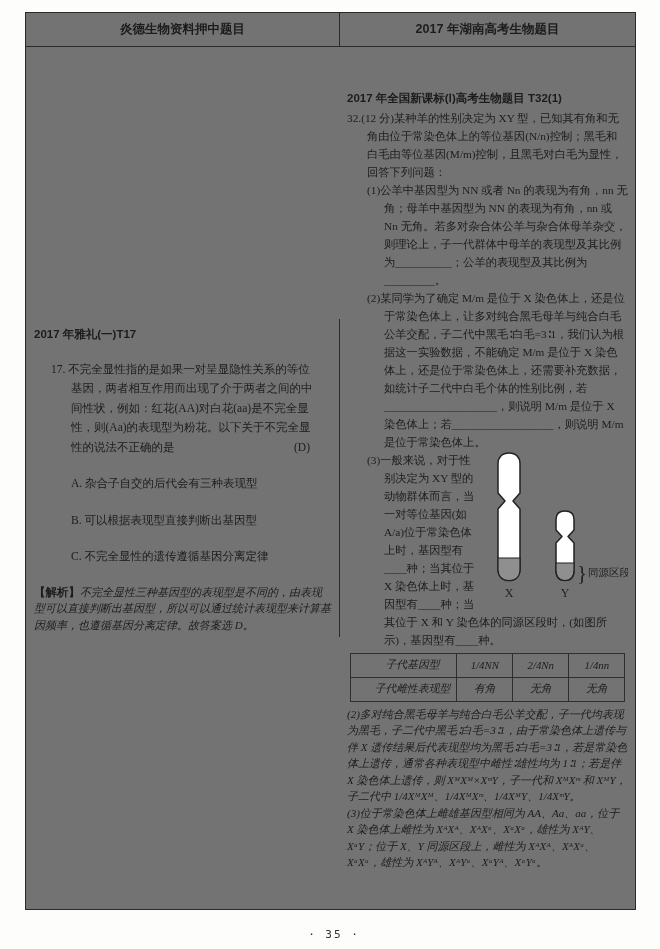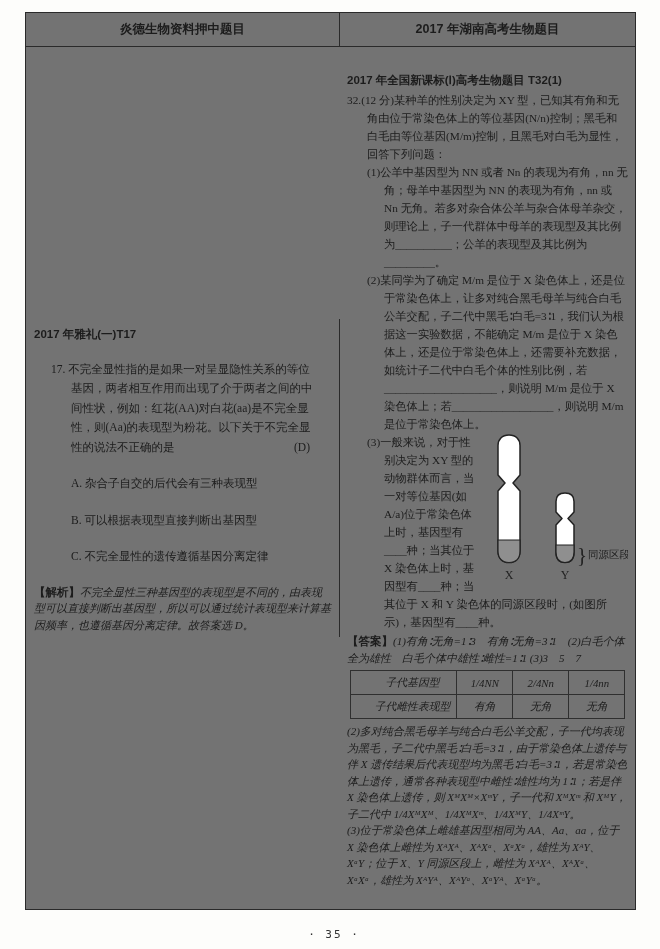--- a/index.html
+++ b/index.html
@@ -123,23 +123,20 @@
                 <text x="106" y="125" font-size="10.5" fill="#222">同源区段</text>
                 <text x="27" y="146" font-size="12" text-anchor="middle" fill="#222">X</text>
                 <text x="83" y="146" font-size="12" text-anchor="middle" fill="#222">Y</text>
               </svg>
             </div>
             <p class="q32-part">(3)一般来说，对于性别决定为 XY 型的动物群体而言，当一对等位基因(如 A/a)位于常染色体上时，基因型有____种；当其位于 X 染色体上时，基因型有____种；当其位于 X 和 Y 染色体的同源区段时，(如图所示)，基因型有____种。</p>
             <div class="clear"></div>
           </div>
         </div>
 
-        <div class="kai block">
-          <span class="k-label">【答案】</span><span>(1)有角∶无角=1∶3　有角∶无角=3∶1　(2)白毛个体全为雄性　白毛个体中雄性∶雌性=1∶1 (3)3　5　7</span>
-        </div>
 
 
         <table class="gen">
           <tbody>
             <tr>
               <td class="c0">子代基因型</td>
               <td>1/4NN</td>
               <td>2/4Nn</td>
               <td>1/4nn</td>
             </tr>

